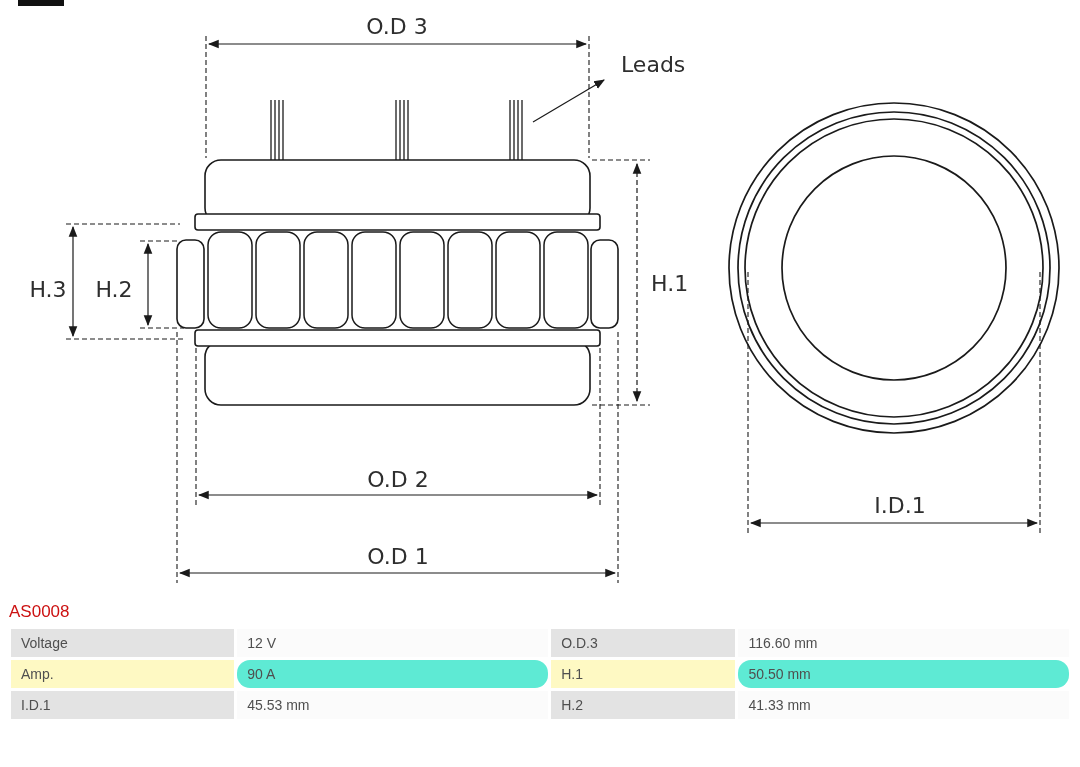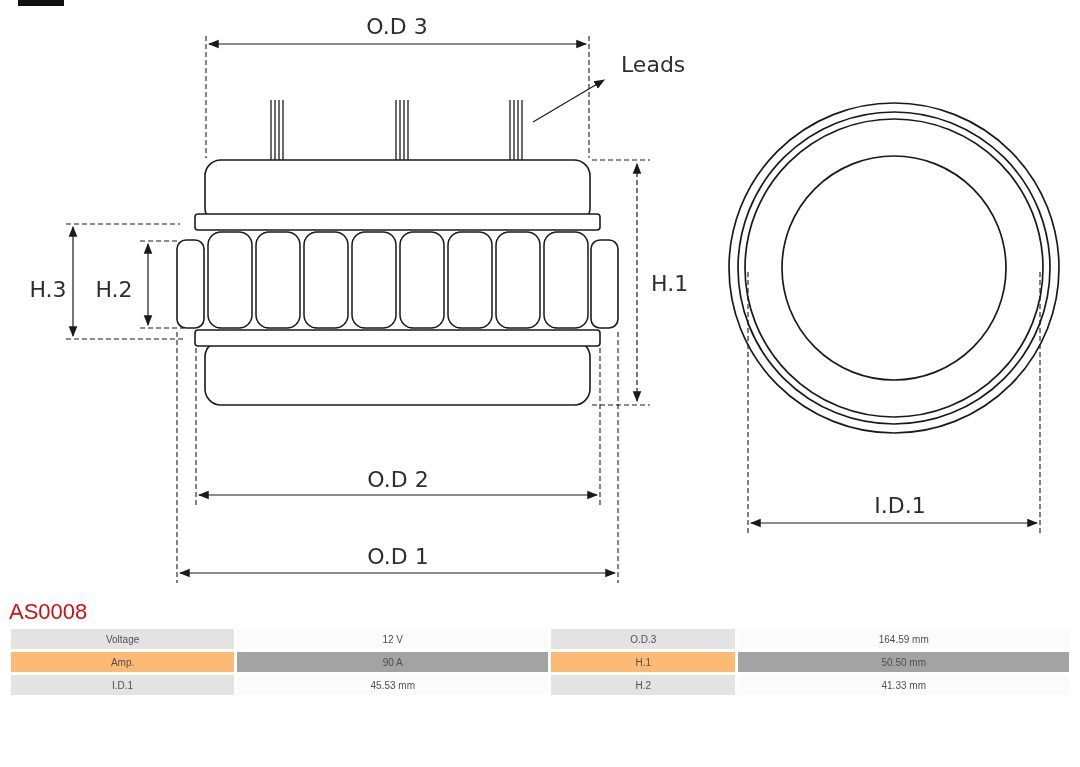--- a/index.html
+++ b/index.html
@@ -15,38 +15,38 @@
   .body-shape { fill: #ffffff; stroke: #1a1a1a; stroke-width: 1.6; }
   .fin-shape  { fill: #ffffff; stroke: #1a1a1a; stroke-width: 1.5; }
   .lead-wire  { stroke: #3a3a3a; stroke-width: 1.5; }
   .ext        { stroke: #1a1a1a; stroke-width: 1.1; stroke-dasharray: 5 3; fill: none; }
   .dimline    { stroke: #1a1a1a; stroke-width: 1.2; fill: none; }
   .dashed     { stroke-dasharray: 5 3; }
   .circle-shape { fill: none; stroke: #1a1a1a; stroke-width: 1.7; }
   .artifact   { fill: #111111; }
 
   .part-number {
-    color: #cc1111; font-size: 22px; padding: 2px 0 5px 9px; line-height: 19px;
+    color: #cc1111; font-size: 17px; padding: 2px 0 5px 9px; line-height: 19px;
   }
   table.spec {
     border-collapse: separate; border-spacing: 3px;
     width: 1064px; margin: 0 8px; table-layout: fixed;
   }
   table.spec td {
-    height: 20px; padding: 0 10px; font-size: 10px; color: #4f4f4f;
-    text-align: center; vertical-align: middle; overflow: hidden; white-space: nowrap;
+    height: 28px; padding: 0 10px; font-size: 14px; color: #4f4f4f;
+    text-align: left; vertical-align: middle; overflow: hidden; white-space: nowrap;
   }
   td.c1 { width: 21%; }
   td.c2 { width: 30%; }
   td.c3 { width: 17%; }
   td.c4 { width: 32%; }
   tr.odd  td.lbl { background: #e3e3e3; }
   tr.odd  td.val { background: #fbfbfb; }
-  tr.even td.lbl { background: #fdba74; }
-  tr.even td.val { background: #a3a3a3; }
+  tr.even td.lbl { background: #fef9c3; }
+  tr.even td.val { background: #5eead4; border-radius: 13px; }
 </style>
 </head>
 <body>
 
 <div class="page">
 
   <svg class="diagram" width="1080" height="600" viewBox="0 0 1080 600">
     <defs>
       <marker id="arr" viewBox="0 0 10 10" refX="9" refY="5" markerWidth="9" markerHeight="9" orient="auto-start-reverse">
         <path d="M0,1 L10,5 L0,9 Z" fill="#1a1a1a"></path>
@@ -158,21 +158,21 @@
   </svg>
 
   <div class="part-number">AS0008</div>
 
   <table class="spec">
     <tbody>
       <tr class="odd">
         <td class="lbl c1">Voltage</td>
         <td class="val c2">12 V</td>
         <td class="lbl c3">O.D.3</td>
-        <td class="val c4">164.59 mm</td>
+        <td class="val c4">116.60 mm</td>
       </tr>
       <tr class="even">
         <td class="lbl c1">Amp.</td>
         <td class="val c2">90 A</td>
         <td class="lbl c3">H.1</td>
         <td class="val c4">50.50 mm</td>
       </tr>
       <tr class="odd">
         <td class="lbl c1">I.D.1</td>
         <td class="val c2">45.53 mm</td>

